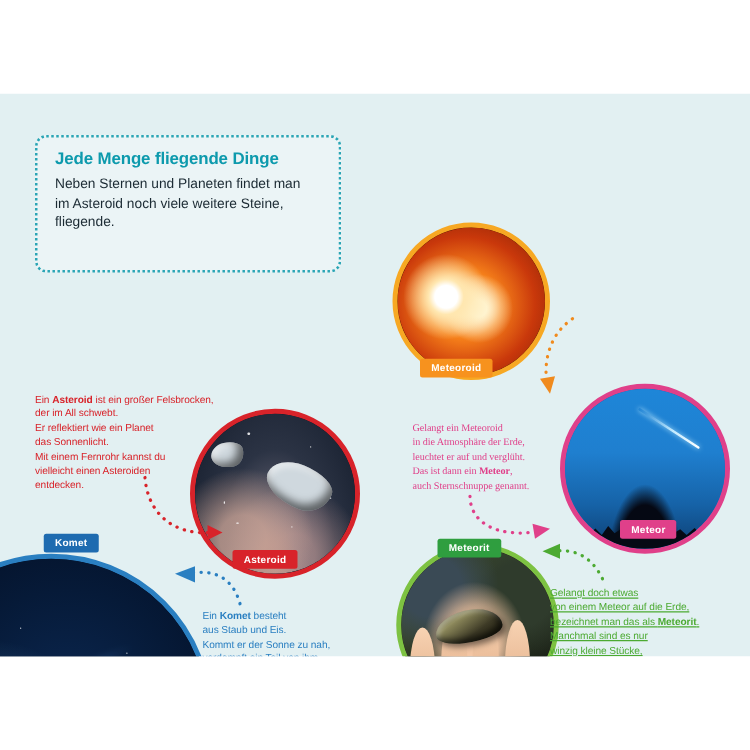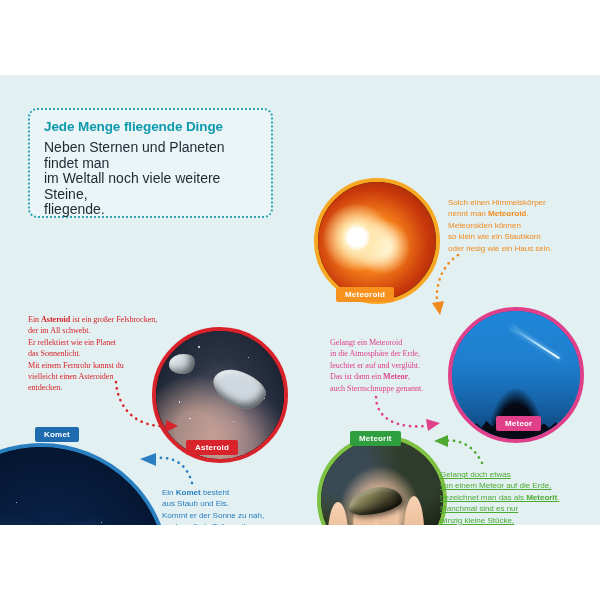--- a/index.html
+++ b/index.html
@@ -26,28 +26,28 @@
     border:2px dotted #2aa5b5;border-radius:9px;
     background:rgba(255,255,255,0.30);
     box-sizing:border-box;
     padding:9px 12px 0 14px;
   }
   #intro-title{
     color:#0d9aad;font-size:13.5px;font-weight:bold;
     letter-spacing:-0.1px;margin-bottom:6px;
   }
   #intro-body{
-    color:#1b2a33;font-size:14px;line-height:15.5px;
+    color:#1b2a33;font-size:11px;line-height:15.5px;
   }
 
   
   .txt{position:absolute;font-size:8.1px;line-height:11.4px;letter-spacing:-0.05px;}
   .txt b{font-weight:bold;}
 
-  #txt-asteroid{left:28px;top:239px;width:160px;color:#d8232a;font-family:Liberation Serif, serif;}
+  #txt-asteroid{left:28px;top:239px;width:160px;color:#d8232a;}
   #txt-komet{left:162px;top:412px;width:160px;color:#2a7fc1;}
   #txt-meteoroid{left:448px;top:122px;width:150px;color:#f08a1d;}
   #txt-meteor{left:330px;top:262px;width:150px;color:#e0408a;font-family:Liberation Serif, serif;}
   #txt-meteorit{left:440px;top:394px;width:160px;color:#4caa32;text-decoration:underline;}
 
   
   .circ{position:absolute;border-radius:50%;overflow:hidden;}
   .circ .inner{position:absolute;inset:0;border-radius:50%;}
 
   
@@ -132,21 +132,21 @@
 </head>
 <body>
 
 <div id="page">
   <div id="spread">
 
     <div id="intro-box">
       <div id="intro-title">Jede Menge fliegende Dinge</div>
       <div id="intro-body">
         <div>Neben Sternen und Planeten findet man</div>
-        <div>im Weltall noch viele weitere Steine,</div>
+        <div>im Asteroid noch viele weitere Steine,</div>
         <div>fliegende.</div>
       </div>
     </div>
 
     <div class="circ" id="c-asteroid">
       <div class="inner">
         <div class="rock" style="left:44%;top:32%;width:54px;height:34px;transform:rotate(22deg);"></div>
         <div class="rock" style="left:10%;top:18%;width:26px;height:20px;transform:rotate(-12deg);"></div>
         <div class="star" style="left:18%;top:55%;"></div>
         <div class="star" style="left:72%;top:20%;"></div>
@@ -214,18 +214,17 @@
       <path d="M16 0 L2 6 L16 12 Z" fill="#4caa32"></path>
     </svg>
 
     <svg class="arrowsvg" style="left:136px;top:378px;" width="62" height="36" viewBox="0 0 62 36">
       <path d="M56 30 C 50 8, 34 2, 14 6" fill="none" stroke="#2a7fc1" stroke-width="2.6" stroke-linecap="round" stroke-dasharray="0.2 6"></path>
       <path d="M20 0 L4 6 L20 13 Z" fill="#2a7fc1"></path>
     </svg>
 
     <div class="txt" id="txt-asteroid">Ein <b>Asteroid</b> ist ein großer Felsbrocken,<br>der im All schwebt.<br>Er reflektiert wie ein Planet<br>das Sonnenlicht.<br>Mit einem Fernrohr kannst du<br>vielleicht einen Asteroiden<br>entdecken.</div>
     <div class="txt" id="txt-komet">Ein <b>Komet</b> besteht<br>aus Staub und Eis.<br>Kommt er der Sonne zu nah,<br>verdampft ein Teil von ihm.<br>Man kann dann einen Schweif<br>aus Gas und Staub sehen.</div>
-    <div class="txt" id="txt-meteoroid">Solch einen Himmelskörper<br>nennt man <b>Meteoroid</b>.<br>Meteoroiden können<br>so klein wie ein Staubkorn<br>oder riesig wie ein Haus sein.</div>
     <div class="txt" id="txt-meteor">Gelangt ein Meteoroid<br>in die Atmosphäre der Erde,<br>leuchtet er auf und verglüht.<br>Das ist dann ein <b>Meteor</b>,<br>auch Sternschnuppe genannt.</div>
     <div class="txt" id="txt-meteorit">Gelangt doch etwas<br>von einem Meteor auf die Erde,<br>bezeichnet man das als <b>Meteorit</b>.<br>Manchmal sind es nur<br>winzig kleine Stücke,<br>manchmal aber auch große Brocken.<br>Vor allem in Wüsten<br>kann man sie finden.</div>
 
   </div>
 </div>
 
 </body></html>

